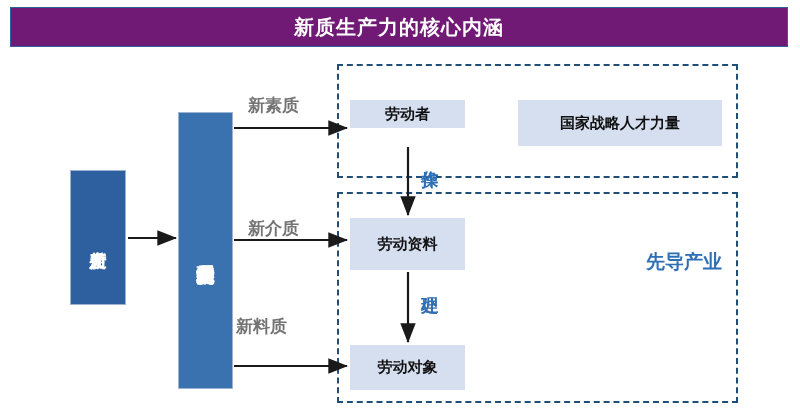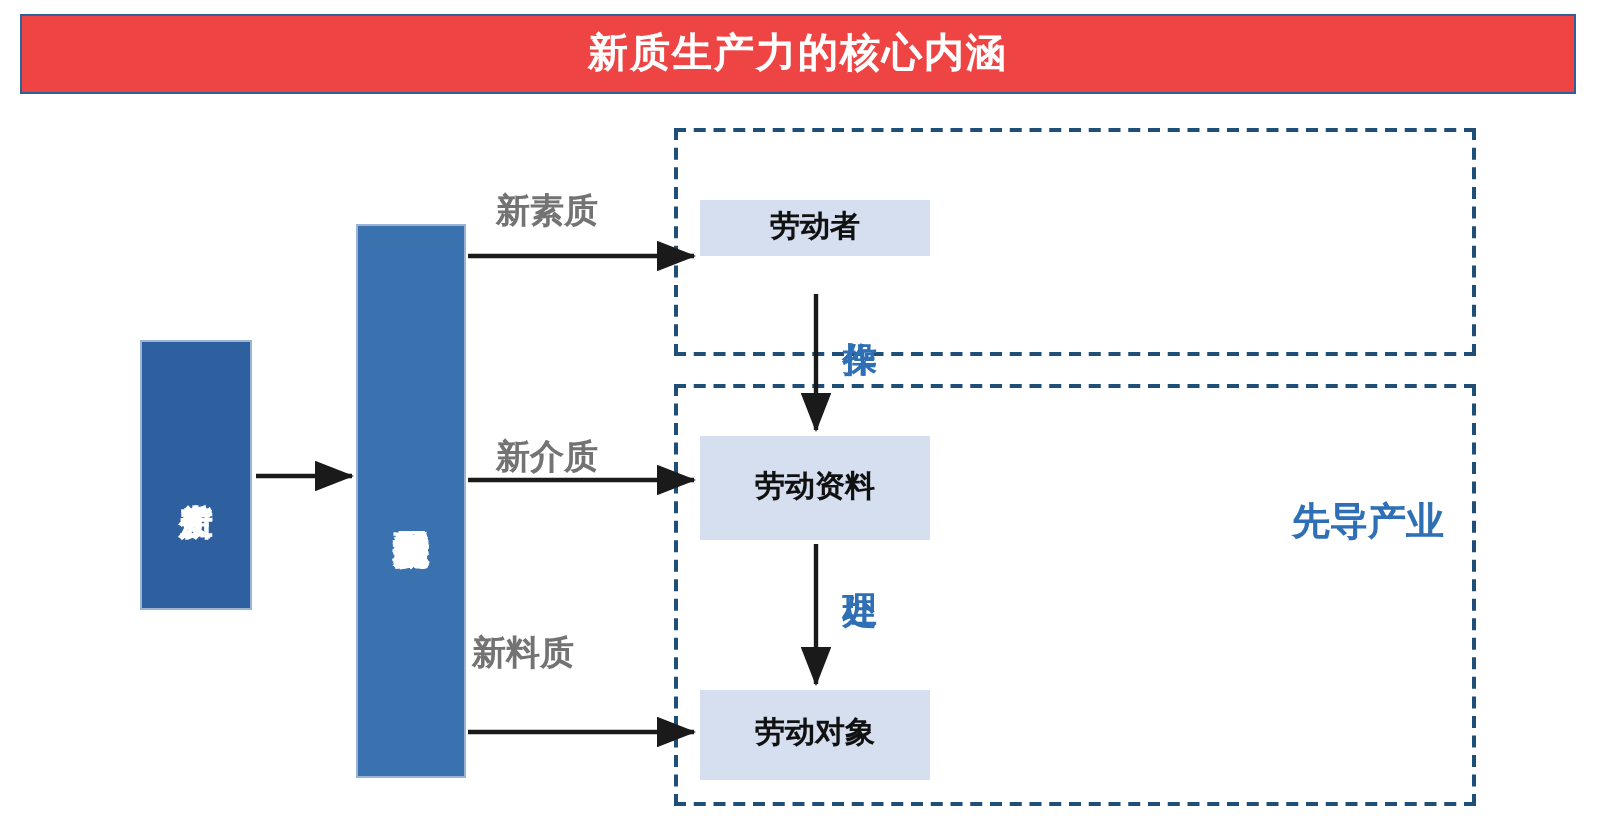--- a/index.html
+++ b/index.html
@@ -21,21 +21,21 @@
     height: 412px;
   }
 
   
   .title-bar {
     position: absolute;
     left: 10px;
     top: 7px;
     width: 778px;
     height: 40px;
-    background: #ef4444;
+    background: #701a75;
     border: 1px solid #2f6199;
     box-sizing: border-box;
     display: flex;
     align-items: center;
     justify-content: center;
   }
   .title-text {
     color: #ffffff;
     font-size: 20px;
     font-weight: bold;
@@ -211,20 +211,23 @@
   <div class="arrow-label" id="label-new-quality">新素质</div>
   <div class="arrow-label" id="label-new-medium">新介质</div>
   <div class="arrow-label" id="label-new-material">新料质</div>
 
   <div class="vlabel" id="label-operate">操作</div>
   <div class="vlabel" id="label-process">处理</div>
 
   <div class="lightbox" id="box-worker">
     <span>劳动者</span>
   </div>
+  <div class="lightbox" id="box-talent">
+    <span>国家战略人才力量</span>
+  </div>
 
   <div class="lightbox" id="box-object">
     <span>劳动对象</span>
   </div>
   <div class="lightbox" id="box-means">
     <span>劳动资料</span>
   </div>
 
   <div id="label-pioneer">先导产业</div>
 

